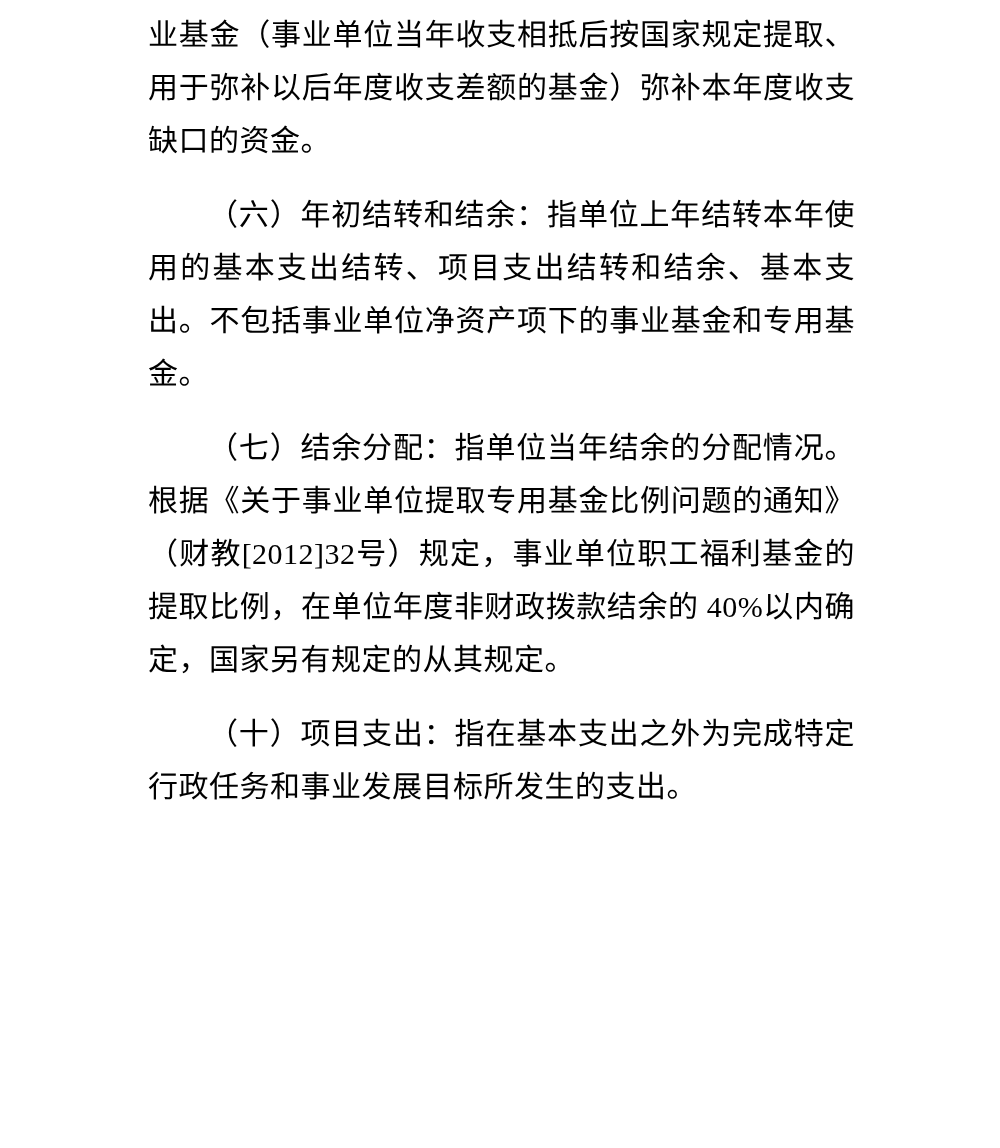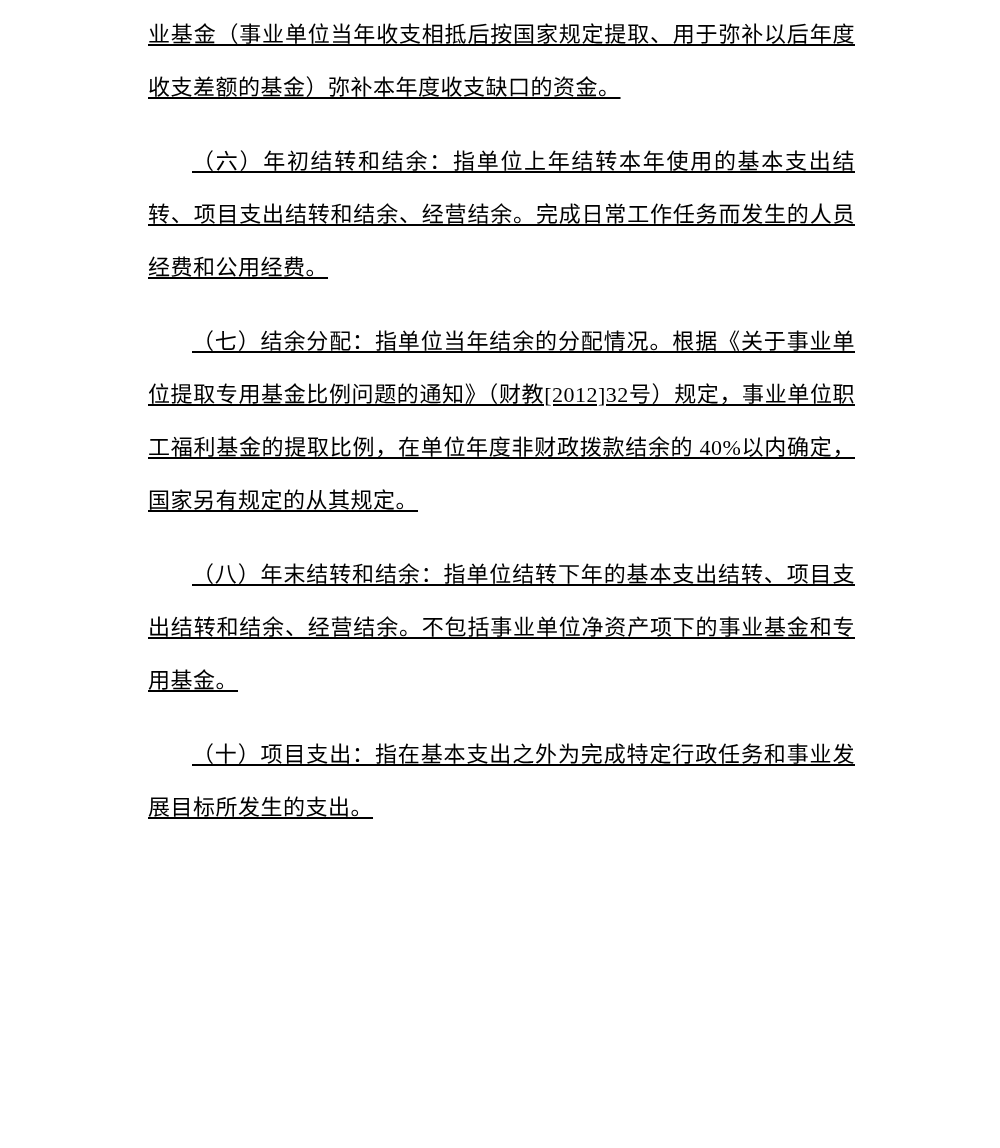--- a/index.html
+++ b/index.html
@@ -16,36 +16,34 @@
     box-sizing: border-box;
     width: 1000px;
     height: 1148px;
     background: #ffffff;
     padding: 8px 145px 0 148px;
   }
   .doc-body p.para {
     margin: 0 0 21px 0;
     padding: 0;
     font-family: "Liberation Serif", "DejaVu Serif", serif;
-    font-size: 22px;
+    font-size: 30px;
     line-height: 53px;
     color: #000000;
     text-align: justify;
     text-justify: inter-ideograph;
     letter-spacing: 0.5px;
-    text-decoration: underline;
   }
   .doc-body p.para.indent {
     text-indent: 2em;
   }
 </style>
 </head>
 <body>
 
 <main class="doc-page">
   <div class="doc-body" id="doc-body">
       <p class="para">业基金（事业单位当年收支相抵后按国家规定提取、用于弥补以后年度收支差额的基金）弥补本年度收支缺口的资金。</p>
-      <p class="para indent">（六）年初结转和结余：指单位上年结转本年使用的基本支出结转、项目支出结转和结余、经营结余。完成日常工作任务而发生的人员经费和公用经费。</p>
+      <p class="para indent">（六）年初结转和结余：指单位上年结转本年使用的基本支出结转、项目支出结转和结余、基本支出。不包括事业单位净资产项下的事业基金和专用基金。</p>
       <p class="para indent">（七）结余分配：指单位当年结余的分配情况。根据《关于事业单位提取专用基金比例问题的通知》（财教[2012]32号）规定，事业单位职工福利基金的提取比例，在单位年度非财政拨款结余的 40%以内确定，国家另有规定的从其规定。</p>
-      <p class="para indent">（八）年末结转和结余：指单位结转下年的基本支出结转、项目支出结转和结余、经营结余。不包括事业单位净资产项下的事业基金和专用基金。</p>
       <p class="para indent">（十）项目支出：指在基本支出之外为完成特定行政任务和事业发展目标所发生的支出。</p>
     </div>
 </main>
 
 </body></html>

